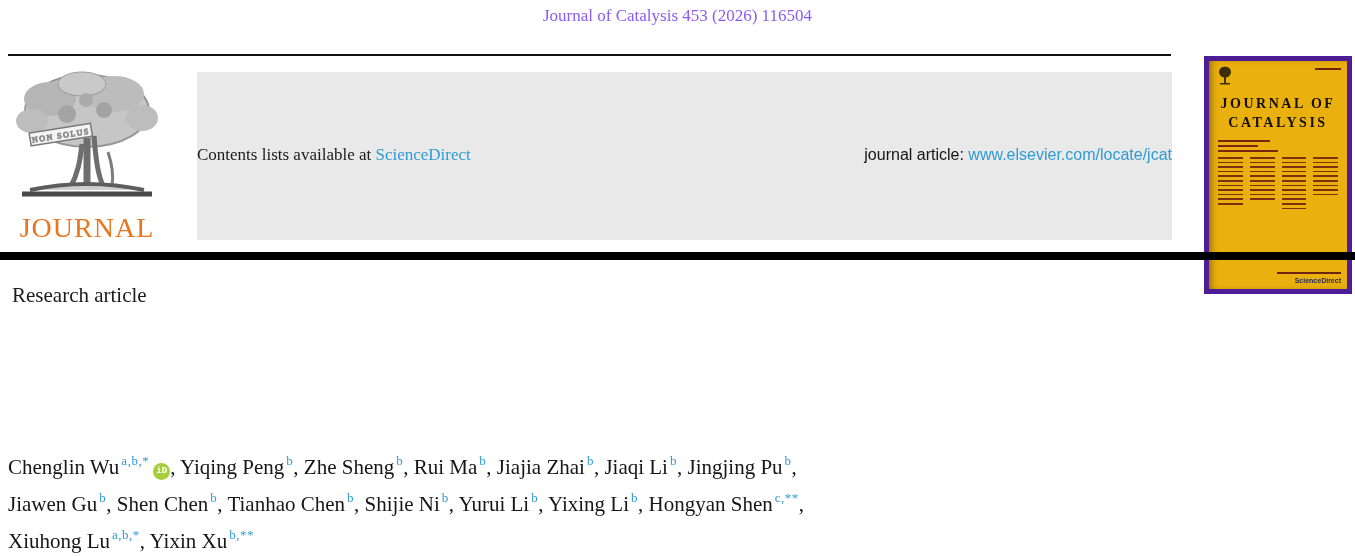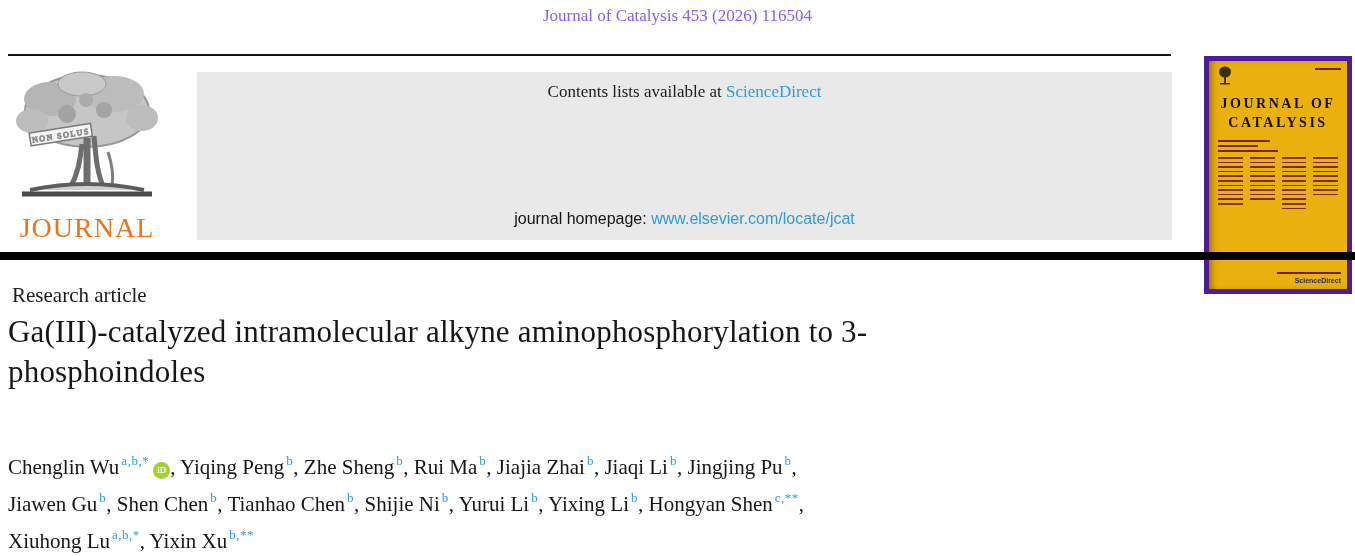--- a/index.html
+++ b/index.html
@@ -22,21 +22,21 @@
   .publisher { position:absolute; left:6px; top:66px; width:162px; height:178px; }
   .publisher svg { display:block; margin:0 auto; }
   .elsevier-name {
     position:absolute; bottom:0; left:0; width:100%;
     font-size:28px; letter-spacing:1px; color:#e8761d; text-align:center;
   }
 
   
   .banner {
     position:absolute; left:197px; top:72px; width:975px; height:168px;
-    background:#e9e9e9; display:flex; flex-direction:column; align-items:center;
+    background:#e9e9e9; display:flex; flex-direction:row; align-items:center;
     justify-content:space-between; padding:10px 0 12px 0; box-sizing:border-box;
   }
   .contents-line { font-size:17px; color:#1b1b1b; }
   .banner-title { font-size:32px; color:#141414; letter-spacing:0.5px; }
   .homepage-line { font-family:"Liberation Sans", sans-serif; font-size:16px; color:#141414; }
   .link { color:#2f9bd4; text-decoration:none; cursor:pointer; }
 
   
   .cover {
     position:absolute; left:1204px; top:56px; width:148px; height:238px;
@@ -77,21 +77,21 @@
     font-size:21px; line-height:32px; color:#161616;
   }
   .author { white-space:nowrap; }
   .aff {
     font-size:13px; color:#2f9bd4; margin-left:2px; letter-spacing:0.5px;
     position:relative; top:-1px;
   }
   .orcid {
     display:inline-block; width:17px; height:17px; margin-left:4px;
     background:#a6ce39; color:#ffffff; border-radius:50%;
-    font-family:Liberation Serif, serif; font-size:9px; font-weight:bold;
+    font-family:Liberation Mono, monospace; font-size:9px; font-weight:bold;
     text-align:center; line-height:17px; vertical-align:1px;
   }
 </style>
 </head>
 <body>
 
 <div class="page">
 
   <div class="citation">Journal of Catalysis 453 (2026) 116504</div>
 
@@ -122,21 +122,21 @@
     </svg>
     <div class="elsevier-name">JOURNAL</div>
   </div>
 
   <div class="banner">
     <div class="contents-line">
       <span>Contents lists available at</span>
       <a class="link">ScienceDirect</a>
     </div>
     <div class="homepage-line">
-      <span>journal homepage:</span>
+      <span>journal article:</span>
       <a class="link">www.elsevier.com/locate/jcat</a>
     </div>
   </div>
 
   <div class="cover">
     <div class="cover-top">
       <svg width="14" height="20" viewBox="0 0 14 20">
         <ellipse cx="7" cy="6" rx="6" ry="5.5" fill="#3c3000"></ellipse>
         <rect x="6" y="10" width="2" height="7" fill="#3c3000"></rect>
         <rect x="2" y="17" width="10" height="1.5" fill="#3c3000"></rect>
@@ -163,17 +163,16 @@
     <div class="cover-footer">
       <span class="avail"></span>
       <span>ScienceDirect</span>
     </div>
   </div>
 
   <div class="rule-thick"></div>
 
   <div class="article-type">Research article</div>
 
-  <h1 class="article-title">Ga(III)-catalyzed intramolecular alkyne aminophosphorylation to 3-phosphoindoles</h1>
 
   <p class="authors"><span class="author">Chenglin Wu<sup class="aff">a,b,*</sup><span class="orcid">iD</span></span>, <span class="author">Yiqing Peng<sup class="aff">b</sup></span>, <span class="author">Zhe Sheng<sup class="aff">b</sup></span>, <span class="author">Rui Ma<sup class="aff">b</sup></span>, <span class="author">Jiajia Zhai<sup class="aff">b</sup></span>, <span class="author">Jiaqi Li<sup class="aff">b</sup></span>, <span class="author">Jingjing Pu<sup class="aff">b</sup></span>, <br><span class="author">Jiawen Gu<sup class="aff">b</sup></span>, <span class="author">Shen Chen<sup class="aff">b</sup></span>, <span class="author">Tianhao Chen<sup class="aff">b</sup></span>, <span class="author">Shijie Ni<sup class="aff">b</sup></span>, <span class="author">Yurui Li<sup class="aff">b</sup></span>, <span class="author">Yixing Li<sup class="aff">b</sup></span>, <span class="author">Hongyan Shen<sup class="aff">c,**</sup></span>, <br><span class="author">Xiuhong Lu<sup class="aff">a,b,*</sup></span>, <span class="author">Yixin Xu<sup class="aff">b,**</sup></span></p>
 
 </div>
 
 </body></html>

